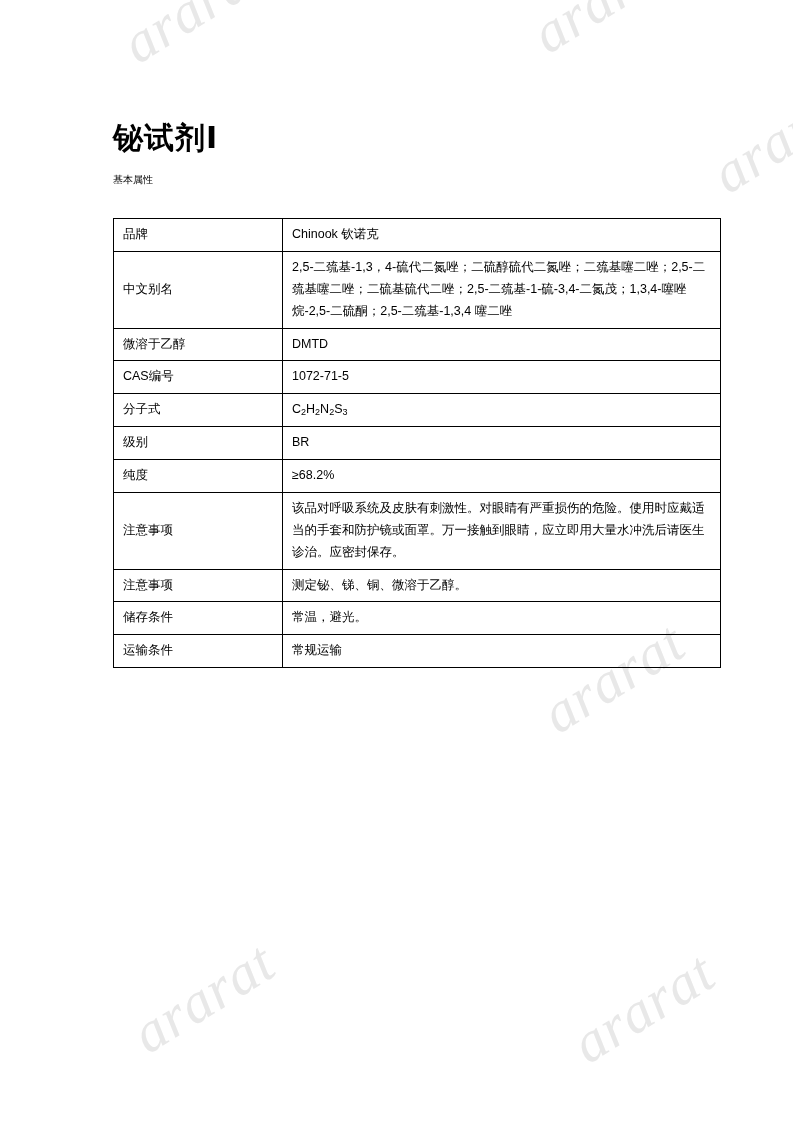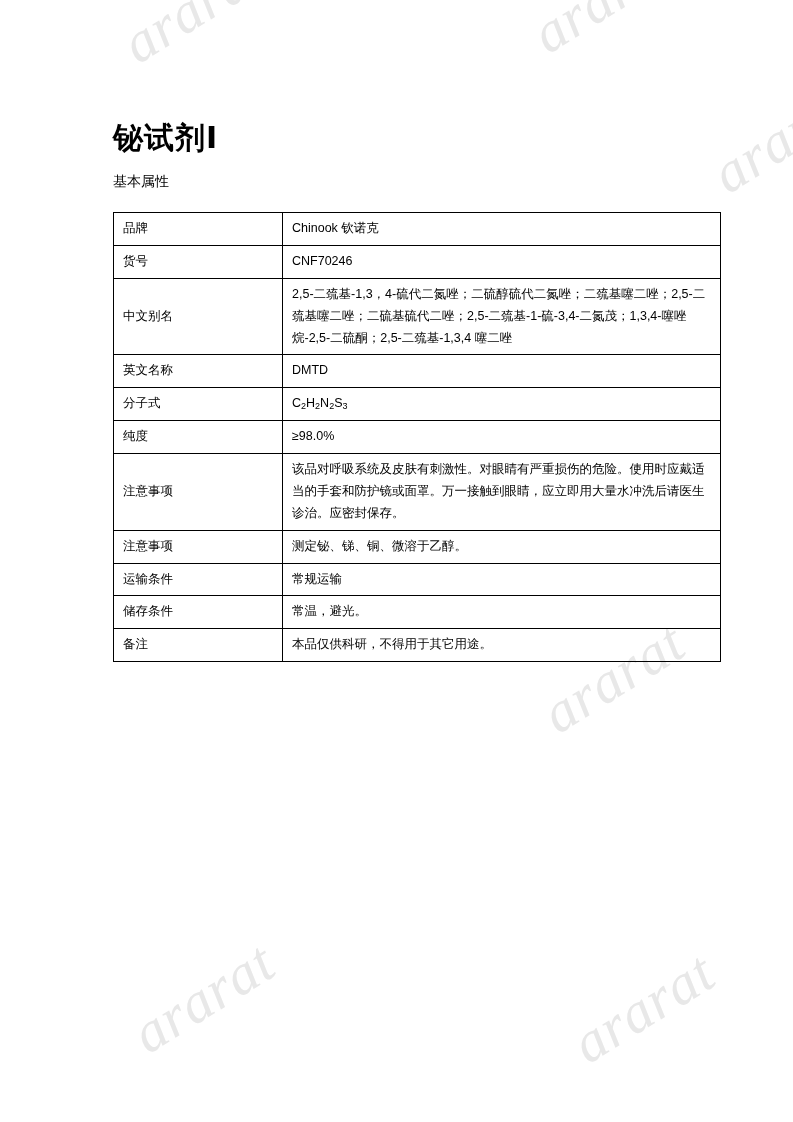--- a/index.html
+++ b/index.html
@@ -53,28 +53,28 @@
     font-weight: bold;
     letter-spacing: 1px;
     line-height: 1.2;
     color: #000;
   }
 
   #section-label {
     position: absolute;
     left: 113px;
     top: 173px;
-    font-size: 14px;
+    font-size: 10px;
     color: #000;
   }
 
   #spec-table {
     position: absolute;
     left: 113px;
-    top: 212px;
+    top: 218px;
     width: 569px;
     border-collapse: collapse;
     table-layout: fixed;
     background: transparent;
   }
   #spec-table td {
     border: 1px solid #000;
     vertical-align: middle;
     font-size: 12.5px;
     line-height: 1.75;
@@ -113,55 +113,55 @@
 
   <div id="section-label">基本属性</div>
 
   <table id="spec-table">
     <tbody id="spec-table-body">
         <tr>
           <td class="k">品牌</td>
           <td class="v">Chinook  钦诺克</td>
         </tr>
         <tr>
-          <td class="k">货号</td>
-          <td class="v">CNF70246</td>
-        </tr>
-        <tr>
           <td class="k">中文别名</td>
           <td class="v">2,5-二巯基-1,3，4-硫代二氮唑；二硫醇硫代二氮唑；二巯基噻二唑；2,5-二巯基噻二唑；二硫基硫代二唑；2,5-二巯基-1-硫-3,4-二氮茂；1,3,4-噻唑烷-2,5-二硫酮；2,5-二巯基-1,3,4 噻二唑</td>
         </tr>
         <tr>
-          <td class="k">英文名称</td>
+          <td class="k">微溶于乙醇</td>
           <td class="v">DMTD</td>
+        </tr>
+        <tr>
+          <td class="k">CAS编号</td>
+          <td class="v">1072-71-5</td>
         </tr>
         <tr>
           <td class="k">分子式</td>
           <td class="v formula"><span>C</span><sub>2</sub><span>H</span><sub>2</sub><span>N</span><sub>2</sub><span>S</span><sub>3</sub></td>
         </tr>
         <tr>
+          <td class="k">级别</td>
+          <td class="v">BR</td>
+        </tr>
+        <tr>
           <td class="k">纯度</td>
-          <td class="v">≥98.0%</td>
+          <td class="v">≥68.2%</td>
         </tr>
         <tr>
           <td class="k">注意事项</td>
           <td class="v">该品对呼吸系统及皮肤有刺激性。对眼睛有严重损伤的危险。使用时应戴适当的手套和防护镜或面罩。万一接触到眼睛，应立即用大量水冲洗后请医生诊治。应密封保存。</td>
         </tr>
         <tr>
           <td class="k">注意事项</td>
           <td class="v">测定铋、锑、铜、微溶于乙醇。</td>
         </tr>
         <tr>
-          <td class="k">运输条件</td>
-          <td class="v">常规运输</td>
-        </tr>
-        <tr>
           <td class="k">储存条件</td>
           <td class="v">常温，避光。</td>
         </tr>
         <tr>
-          <td class="k">备注</td>
-          <td class="v">本品仅供科研，不得用于其它用途。</td>
+          <td class="k">运输条件</td>
+          <td class="v">常规运输</td>
         </tr>
       </tbody>
   </table>
 
 </div>
 
 </body></html>

